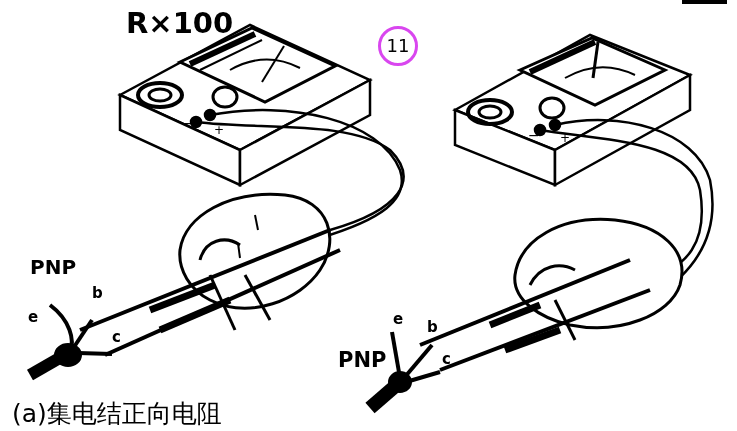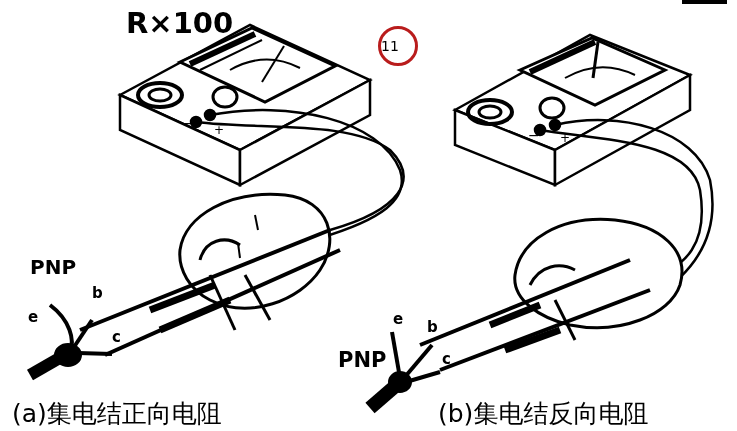--- a/index.html
+++ b/index.html
@@ -1,20 +1,20 @@
 <!DOCTYPE html>
 <html><head>
 <meta charset="utf-8">
 <style>
   html, body { margin: 0; padding: 0; background: #ffffff; }
   body { width: 737px; height: 431px; position: relative; overflow: hidden; font-family: "DejaVu Sans", sans-serif; }
   .canvas { position: absolute; left: 0; top: 0; width: 737px; height: 431px; }
   .lbl { position: absolute; color: #000; font-weight: bold; white-space: nowrap; }
   .range { left: 126px; top: 6px; font-size: 29px; letter-spacing: 0px; }
-  .figno { left: 378px; top: 26px; width: 40px; height: 40px; border: 3px solid #b91c1c; border-radius: 50%; box-sizing: border-box; line-height: 34px; font-size: 14px; font-weight: normal; }
+  .figno { left: 378px; top: 26px; width: 40px; height: 40px; border: 3px solid #d946ef; border-radius: 50%; box-sizing: border-box; text-align: center; line-height: 34px; font-size: 18px; font-weight: normal; }
   .pnp-a { left: 30px; top: 255px; font-size: 20px; }
   .pnp-b { left: 338px; top: 348px; font-size: 21px; }
   .pin { font-size: 15px; font-weight: bold; }
   .cap { font-size: 25px; font-weight: normal; top: 397px; }
   .cap-a { left: 12px; }
   .cap-b { left: 438px; }
 </style>
 </head>
 <body>
 
@@ -124,14 +124,13 @@
   <div class="lbl pnp-a">PNP</div>
   <div class="lbl pin" style="left:28px;top:308px;">e</div>
   <div class="lbl pin" style="left:92px;top:284px;">b</div>
   <div class="lbl pin" style="left:112px;top:328px;">c</div>
   <div class="lbl cap cap-a">(a)集电结正向电阻</div>
 
   <div class="lbl pnp-b">PNP</div>
   <div class="lbl pin" style="left:393px;top:310px;">e</div>
   <div class="lbl pin" style="left:427px;top:318px;">b</div>
   <div class="lbl pin" style="left:442px;top:350px;">c</div>
-  <div class="lbl cap cap-b">(b)集电结反向电阻</div>
 </div>
 
 </body></html>

